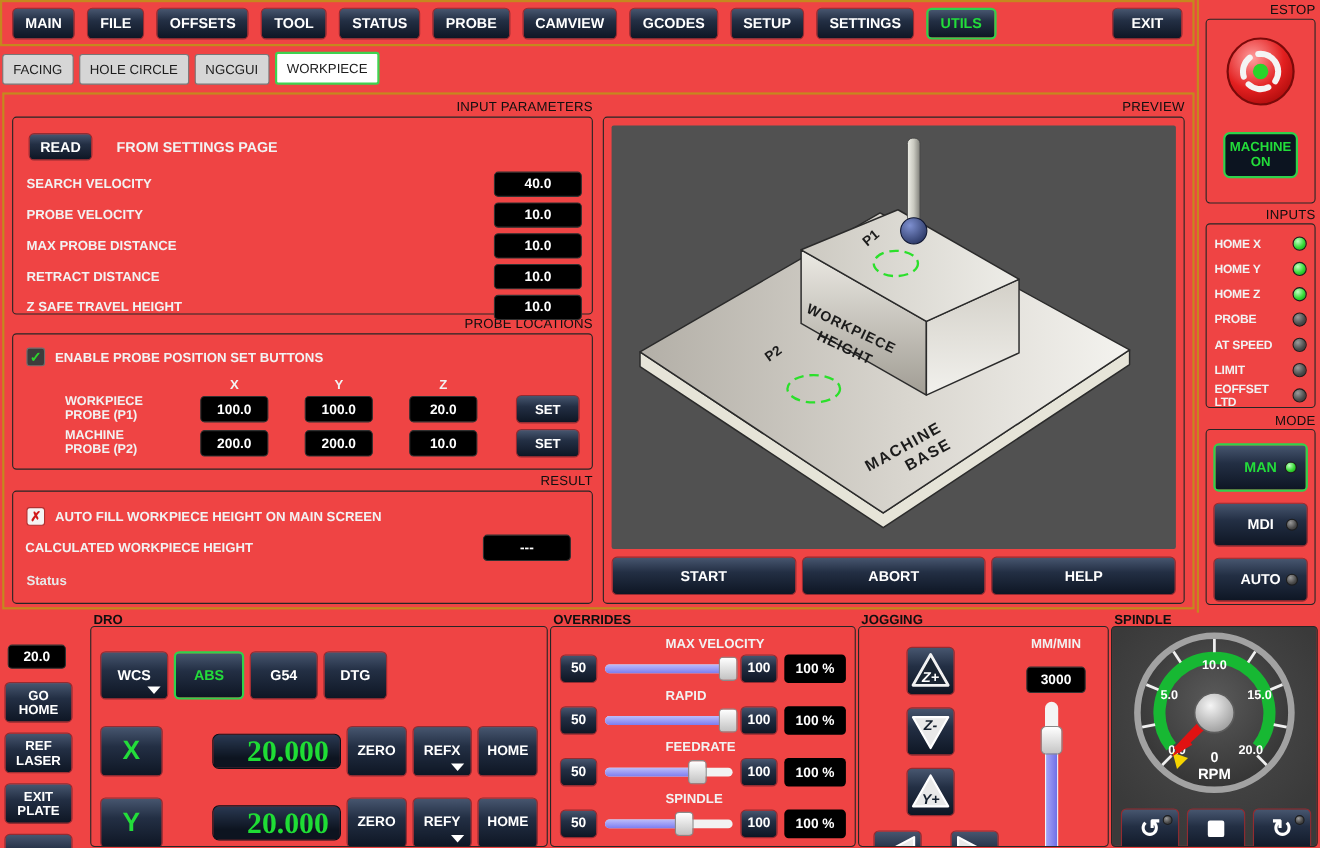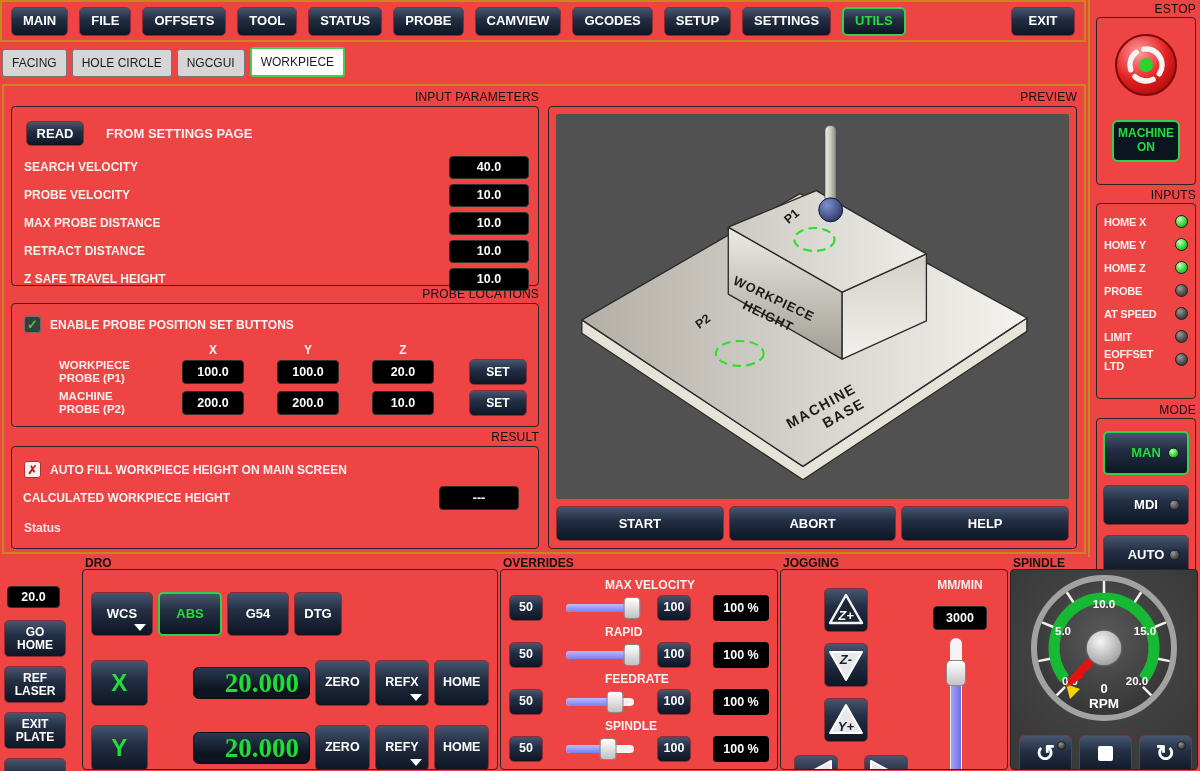--- a/index.html
+++ b/index.html
@@ -74,21 +74,21 @@
   .marker{fill:none;stroke:#2be02b;stroke-width:2.2;stroke-dasharray:9 5.5;}
   
   .sidebar{position:absolute;left:1088px;top:0;width:112px;height:557px;border-left:2px solid #c5881e;
     padding:1px 4px 0 6px;}
   .sidebar .sec-title{margin:1px 0 1px 3px;}
   .gb-estop{height:168px;margin-bottom:3px;display:flex;flex-direction:column;align-items:center;}
   .estop-btn{margin-top:14px;cursor:pointer;}
   .machine-on{margin-top:22px;width:68px;height:42px;background:#0c1420;border:2px solid #2fd24c;
     border-radius:6px;color:#23dd3a;font-weight:bold;font-size:12px;display:flex;flex-direction:column;
     align-items:center;justify-content:center;line-height:1.15;cursor:pointer;}
-  .gb-inputs-side{height:196px;margin-bottom:4px;padding:6px 7px 0 7px;}
+  .gb-inputs-side{height:168px;margin-bottom:4px;padding:6px 7px 0 7px;}
   .input-row{display:flex;align-items:center;justify-content:space-between;height:23px;}
   .input-row .wlabel{font-size:11px;letter-spacing:-.2px;}
   .gb-mode{height:160px;padding-top:12px;display:flex;flex-direction:column;align-items:center;gap:10px;}
   .mode-btn{position:relative;width:86px;height:40px;font-size:13px;}
   .mode-btn[data-active="true"]{height:44px;}
   .mode-btn .led{position:absolute;right:8px;top:50%;transform:translateY(-50%);width:11px;height:11px;}
   
   .bsec{position:absolute;top:556px;}
   .bsec-title{font-size:12px;font-weight:bold;color:#0f0f0f;height:13px;margin-left:3px;}
   .bsec-box{border:1px solid #262626;border-radius:4px;height:201px;overflow:hidden;position:relative;}
@@ -105,21 +105,21 @@
   .axis-row.second{margin-top:19px;}
   .axis-letter{width:62px;height:46px;font-size:24px;color:#23dd3a;}
   .axis-value{width:128px;height:32px;background:linear-gradient(180deg,#2a3952,#0d1420 70%);
     border:1px solid #0a0f18;border-radius:6px;color:#1fdd35;font-weight:bold;font-size:27px;
     display:flex;align-items:center;justify-content:flex-end;padding-right:10px;
     font-family:Liberation Serif, serif;margin-left:40px;}
   .axis-row .sm{width:60px;height:46px;position:relative;font-size:12.5px;}
   
   .ov-box{width:278px;padding:6px 8px 0 8px;}
   .ov-label{font-size:12px;font-weight:bold;color:#f2f2f2;margin:2px 0 2px 96px;height:14px;}
-  .ov-controls{display:flex;align-items:center;gap:22px;height:27px;margin-bottom:4px;}
+  .ov-controls{display:flex;align-items:center;gap:6px;height:27px;margin-bottom:4px;}
   .ov-btn{width:34px;height:26px;font-size:12.5px;flex:none;}
   .ov-display{width:56px;height:26px;background:#000;border-radius:4px;color:#fff;font-weight:bold;
     font-size:12.5px;display:flex;align-items:center;justify-content:center;flex:none;}
   .hslider{position:relative;flex:1;height:26px;cursor:pointer;}
   .hslider .track{position:absolute;left:1px;right:1px;top:9px;height:8px;border-radius:4px;background:#f2f2f2;}
   .hslider .fill{height:100%;width:var(--pos,50%);border-radius:4px;
     background:linear-gradient(180deg,#bcbcfa,#7d7df0);}
   .hslider .handle{position:absolute;top:2px;left:var(--pos,50%);transform:translateX(-50%);
     width:17px;height:22px;border-radius:4px;background:linear-gradient(180deg,#fff,#c2c2c2);
     border:1px solid #8a8a8a;}
@@ -412,21 +412,21 @@
   <div class="bsec" style="left:82px;width:416px;">
     <div class="bsec-title">DRO</div>
     <div class="bsec-box dro-box">
       <div class="dro-row1">
         <button class="btn" style="width:62px;" data-active="false">
           <span>WCS</span>
             <span class="chev"></span>
         </button>
         <button class="btn" style="width:64px;" data-active="true">ABS</button>
         <button class="btn" style="width:62px;" data-active="false">G54</button>
-        <button class="btn" style="width:48px;" data-active="false">DTG</button>
+        <button class="btn" style="width:58px;" data-active="false">DTG</button>
       </div>
       <div class="axis-row first">
         <button class="btn axis-letter">X</button>
         <div class="axis-value">20.000</div>
         <button class="btn sm">ZERO</button>
         <button class="btn sm">
           <span>REFX</span>
             <span class="chev"></span>
         </button>
         <button class="btn sm">HOME</button>

